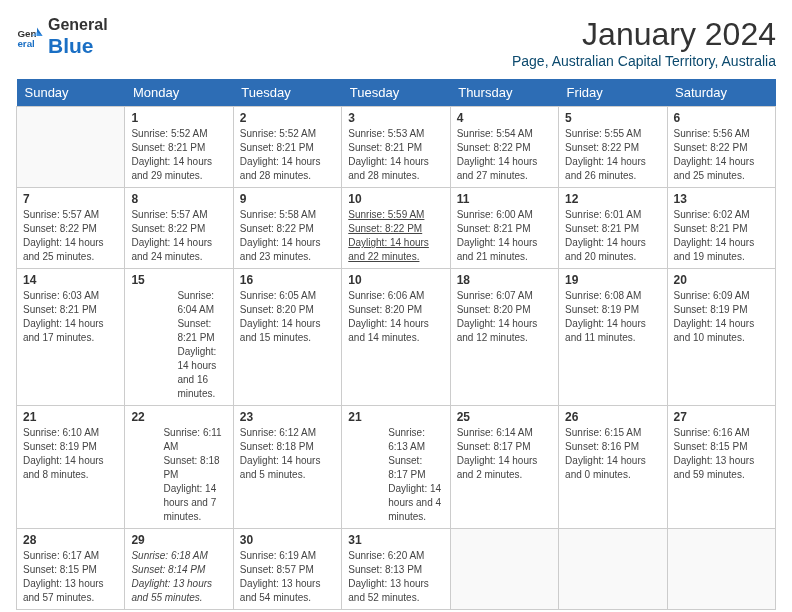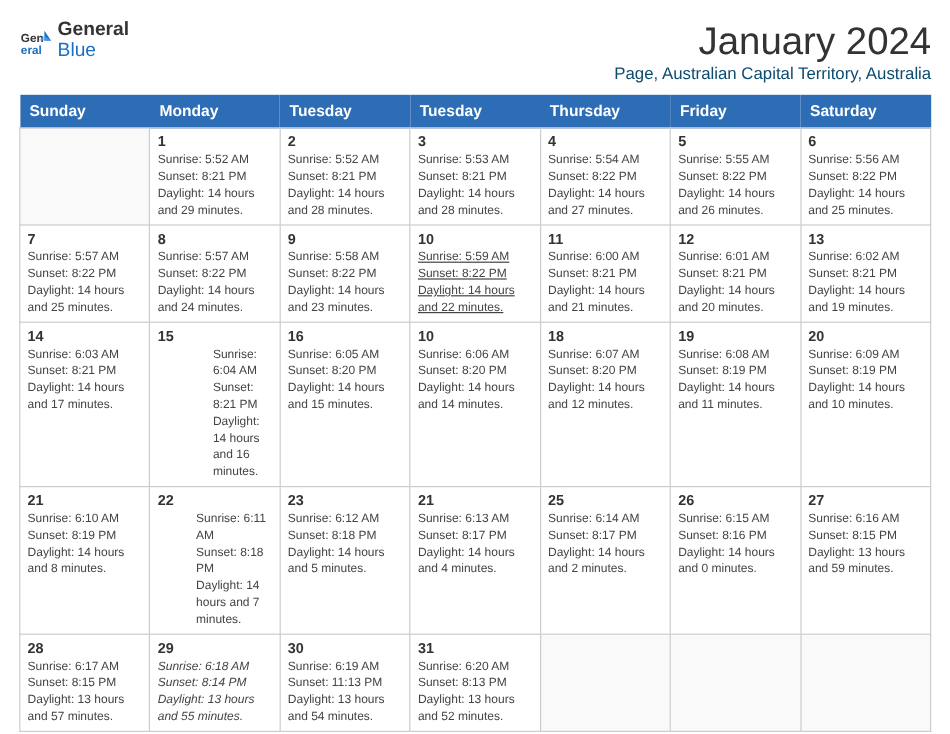--- a/index.html
+++ b/index.html
@@ -41,21 +41,21 @@
       width: 100%;
       border-collapse: collapse;
       table-layout: fixed;
     }
     th {
       background-color: #2d6db5;
       color: #fff;
       text-align: left;
       padding: 6px 8px;
       font-size: 13px;
-      font-weight: bold;
+      font-weight: normal;
     }
     td {
       border: 1px solid #ccc;
       vertical-align: top;
       padding: 4px 6px;
       font-size: 10.5px;
       color: #333;
       min-height: 80px;
     }
     .day-number {
@@ -82,21 +82,21 @@
 <div class="header-area">
   <div class="logo">
     <svg class="logo-icon" viewBox="0 0 40 40">
       <text x="2" y="22" font-size="14" font-weight="bold" fill="#333">Gen</text>
       <text x="2" y="36" font-size="14" font-weight="bold" fill="#1a6fc4">eral</text>
       <polygon points="30,8 38,20 30,20" fill="#1a6fc4"></polygon>
       <polygon points="30,14 38,20 22,20" fill="#5aafff" opacity="0.6"></polygon>
     </svg>
     <div style="line-height:1.1">
       <div style="font-size:16px;font-weight:bold;color:#333">General</div>
-      <div style="font-size:16px;font-weight:normal;color:#1a6fc4">Blue</div>
+      <div style="font-size:21px;font-weight:bold;color:#1a6fc4">Blue</div>
     </div>
   </div>
   <div class="title-area">
     <div class="main-title">January 2024</div>
     <div class="subtitle">Page, Australian Capital Territory, Australia</div>
   </div>
 </div>
 
 <table>
   <thead>
@@ -252,21 +252,21 @@
 Daylight: 14 hours and 7 minutes.</div>
         </td>
         <td>
           <span class="day-number">23</span>
           <div class="day-info" style="white-space: pre-line;">Sunrise: 6:12 AM
 Sunset: 8:18 PM
 Daylight: 14 hours and 5 minutes.</div>
         </td>
         <td>
           <span class="day-number">21</span>
-          <div class="day-info" style="white-space: pre-line;">Sunrise: 6:13 AM
+          <div class="day-info" style="white-space: pre-line; margin-left: 40px;">Sunrise: 6:13 AM
 Sunset: 8:17 PM
 Daylight: 14 hours and 4 minutes.</div>
         </td>
         <td>
           <span class="day-number">25</span>
           <div class="day-info" style="white-space: pre-line;">Sunrise: 6:14 AM
 Sunset: 8:17 PM
 Daylight: 14 hours and 2 minutes.</div>
         </td>
         <td>
@@ -291,21 +291,21 @@
         </td>
         <td>
           <span class="day-number">29</span>
           <div class="day-info" style="white-space: pre-line; font-style: italic;">Sunrise: 6:18 AM
 Sunset: 8:14 PM
 Daylight: 13 hours and 55 minutes.</div>
         </td>
         <td>
           <span class="day-number">30</span>
           <div class="day-info" style="white-space: pre-line;">Sunrise: 6:19 AM
-Sunset: 11:13 PM
+Sunset: 8:57 PM
 Daylight: 13 hours and 54 minutes.</div>
         </td>
         <td>
           <span class="day-number">31</span>
           <div class="day-info" style="white-space: pre-line;">Sunrise: 6:20 AM
 Sunset: 8:13 PM
 Daylight: 13 hours and 52 minutes.</div>
         </td>
         <td class="empty-cell"></td>
         <td class="empty-cell"></td>

